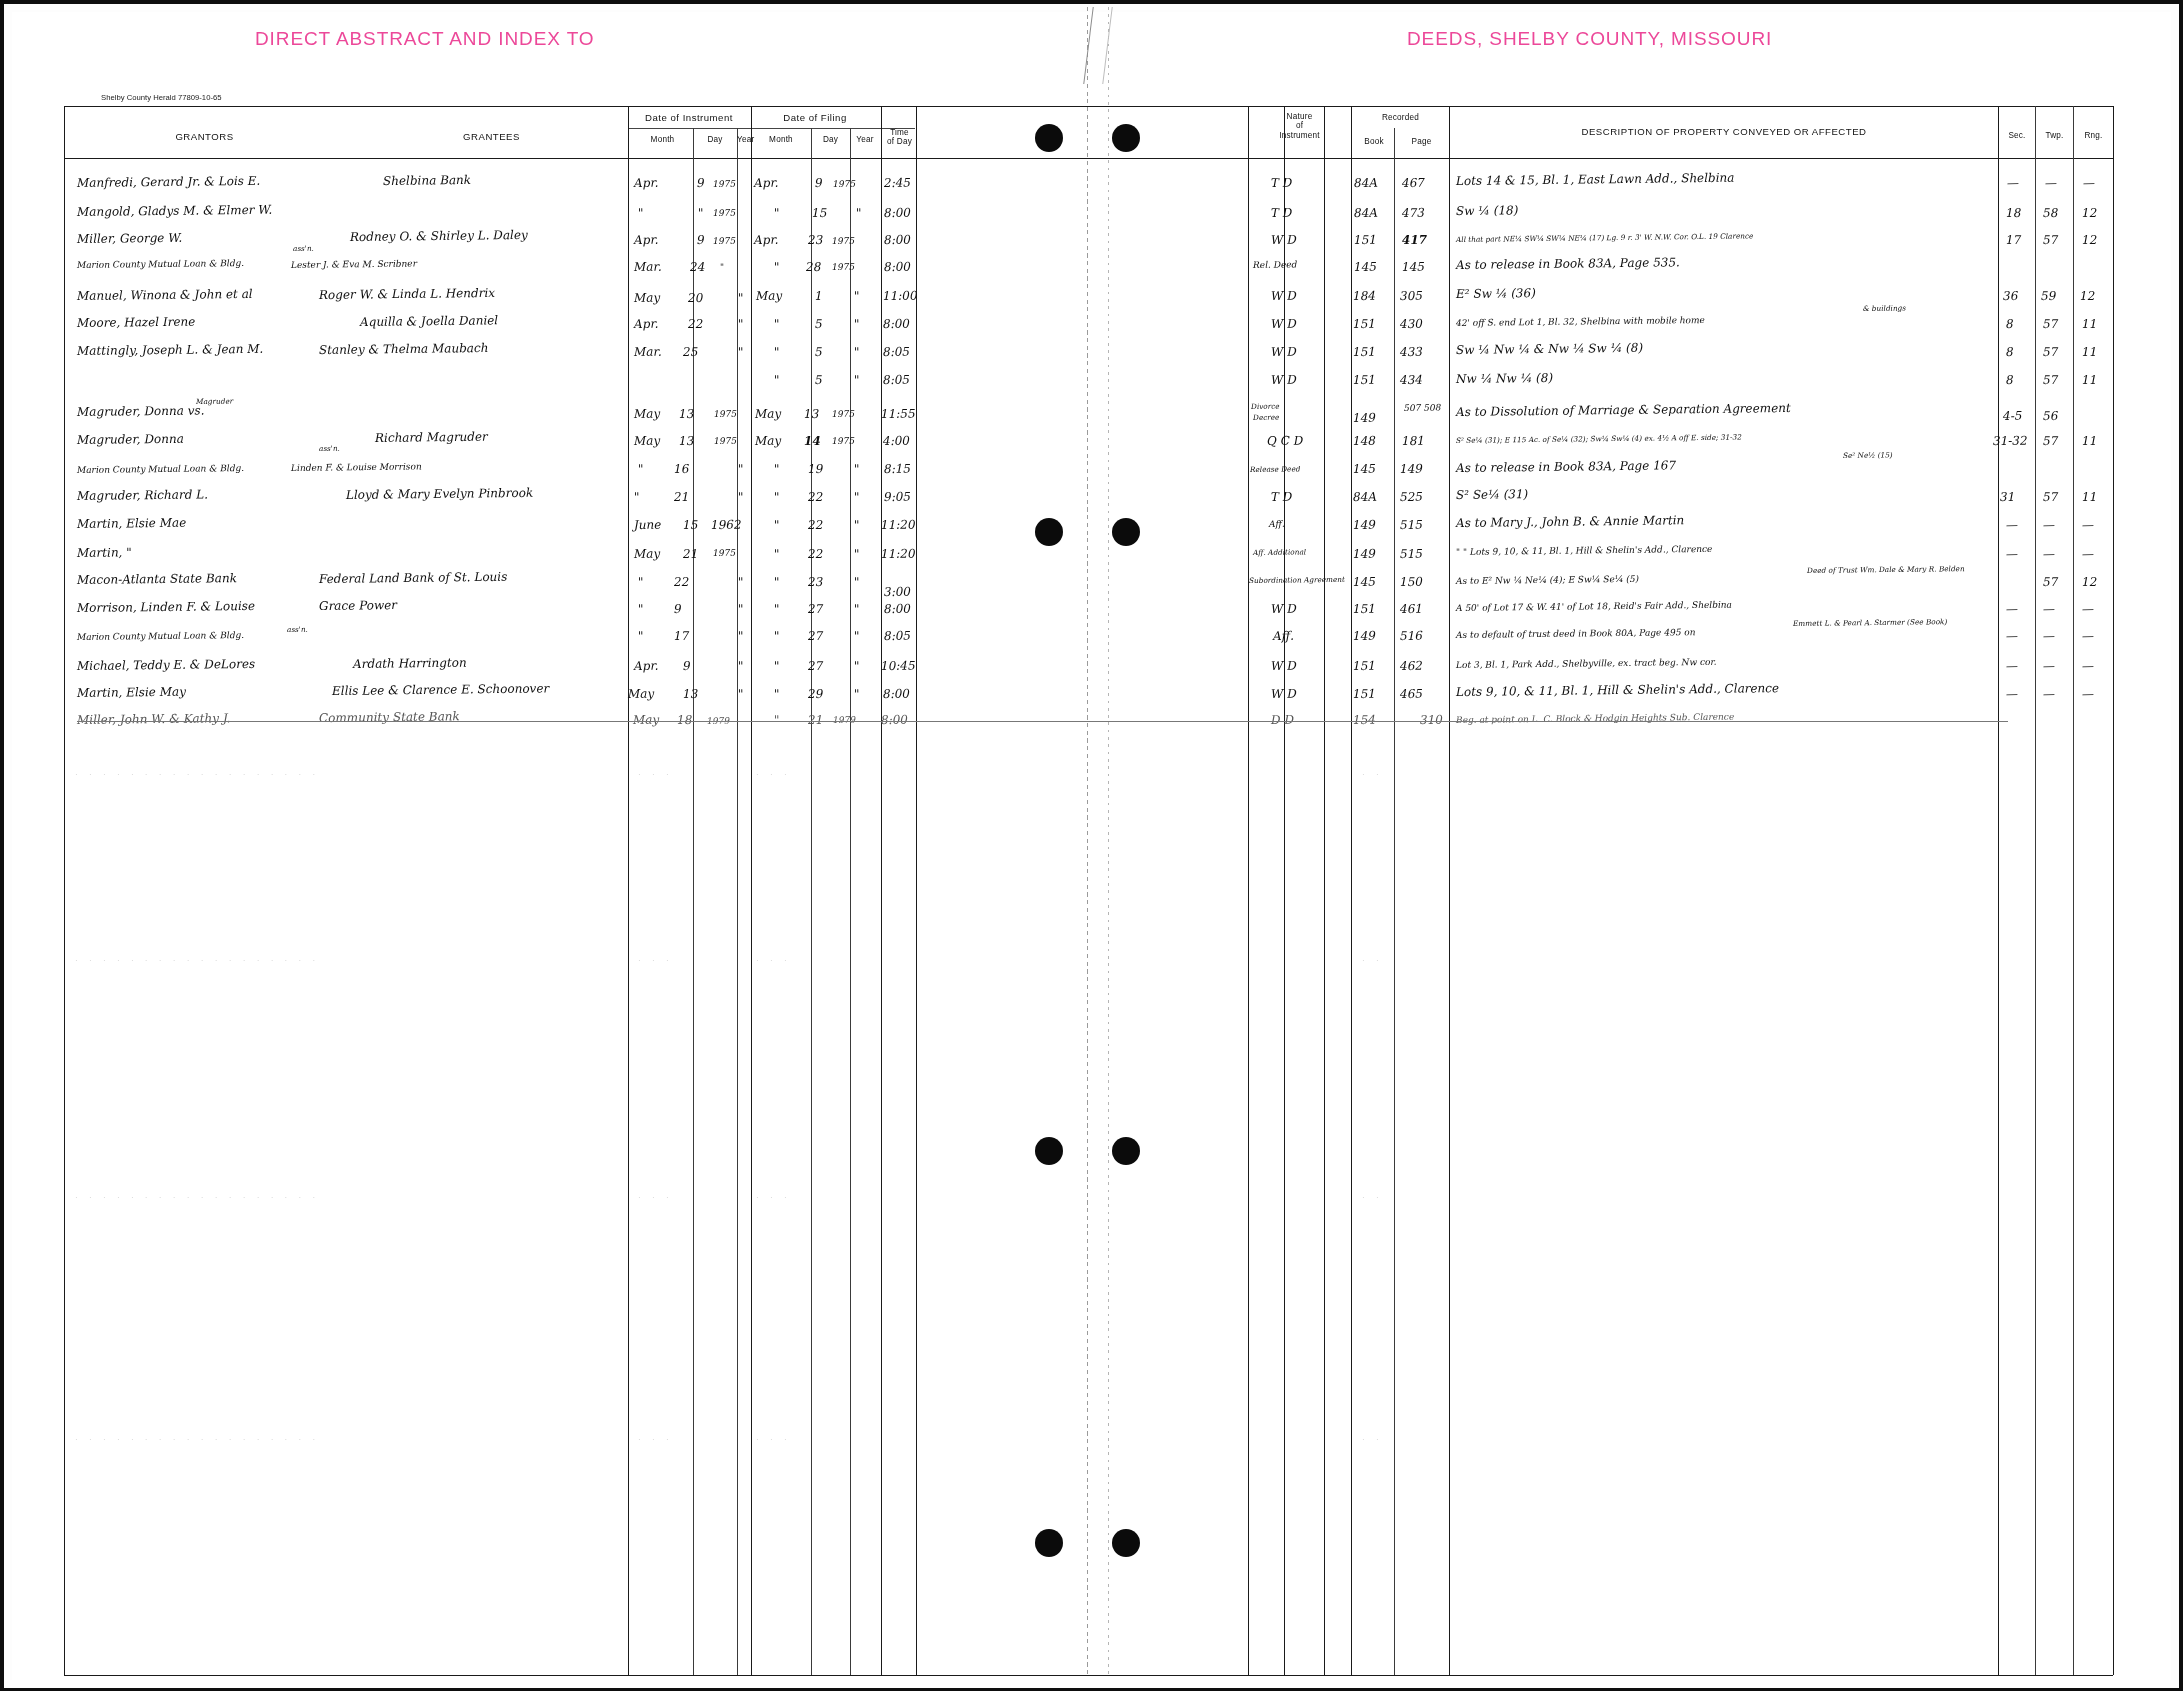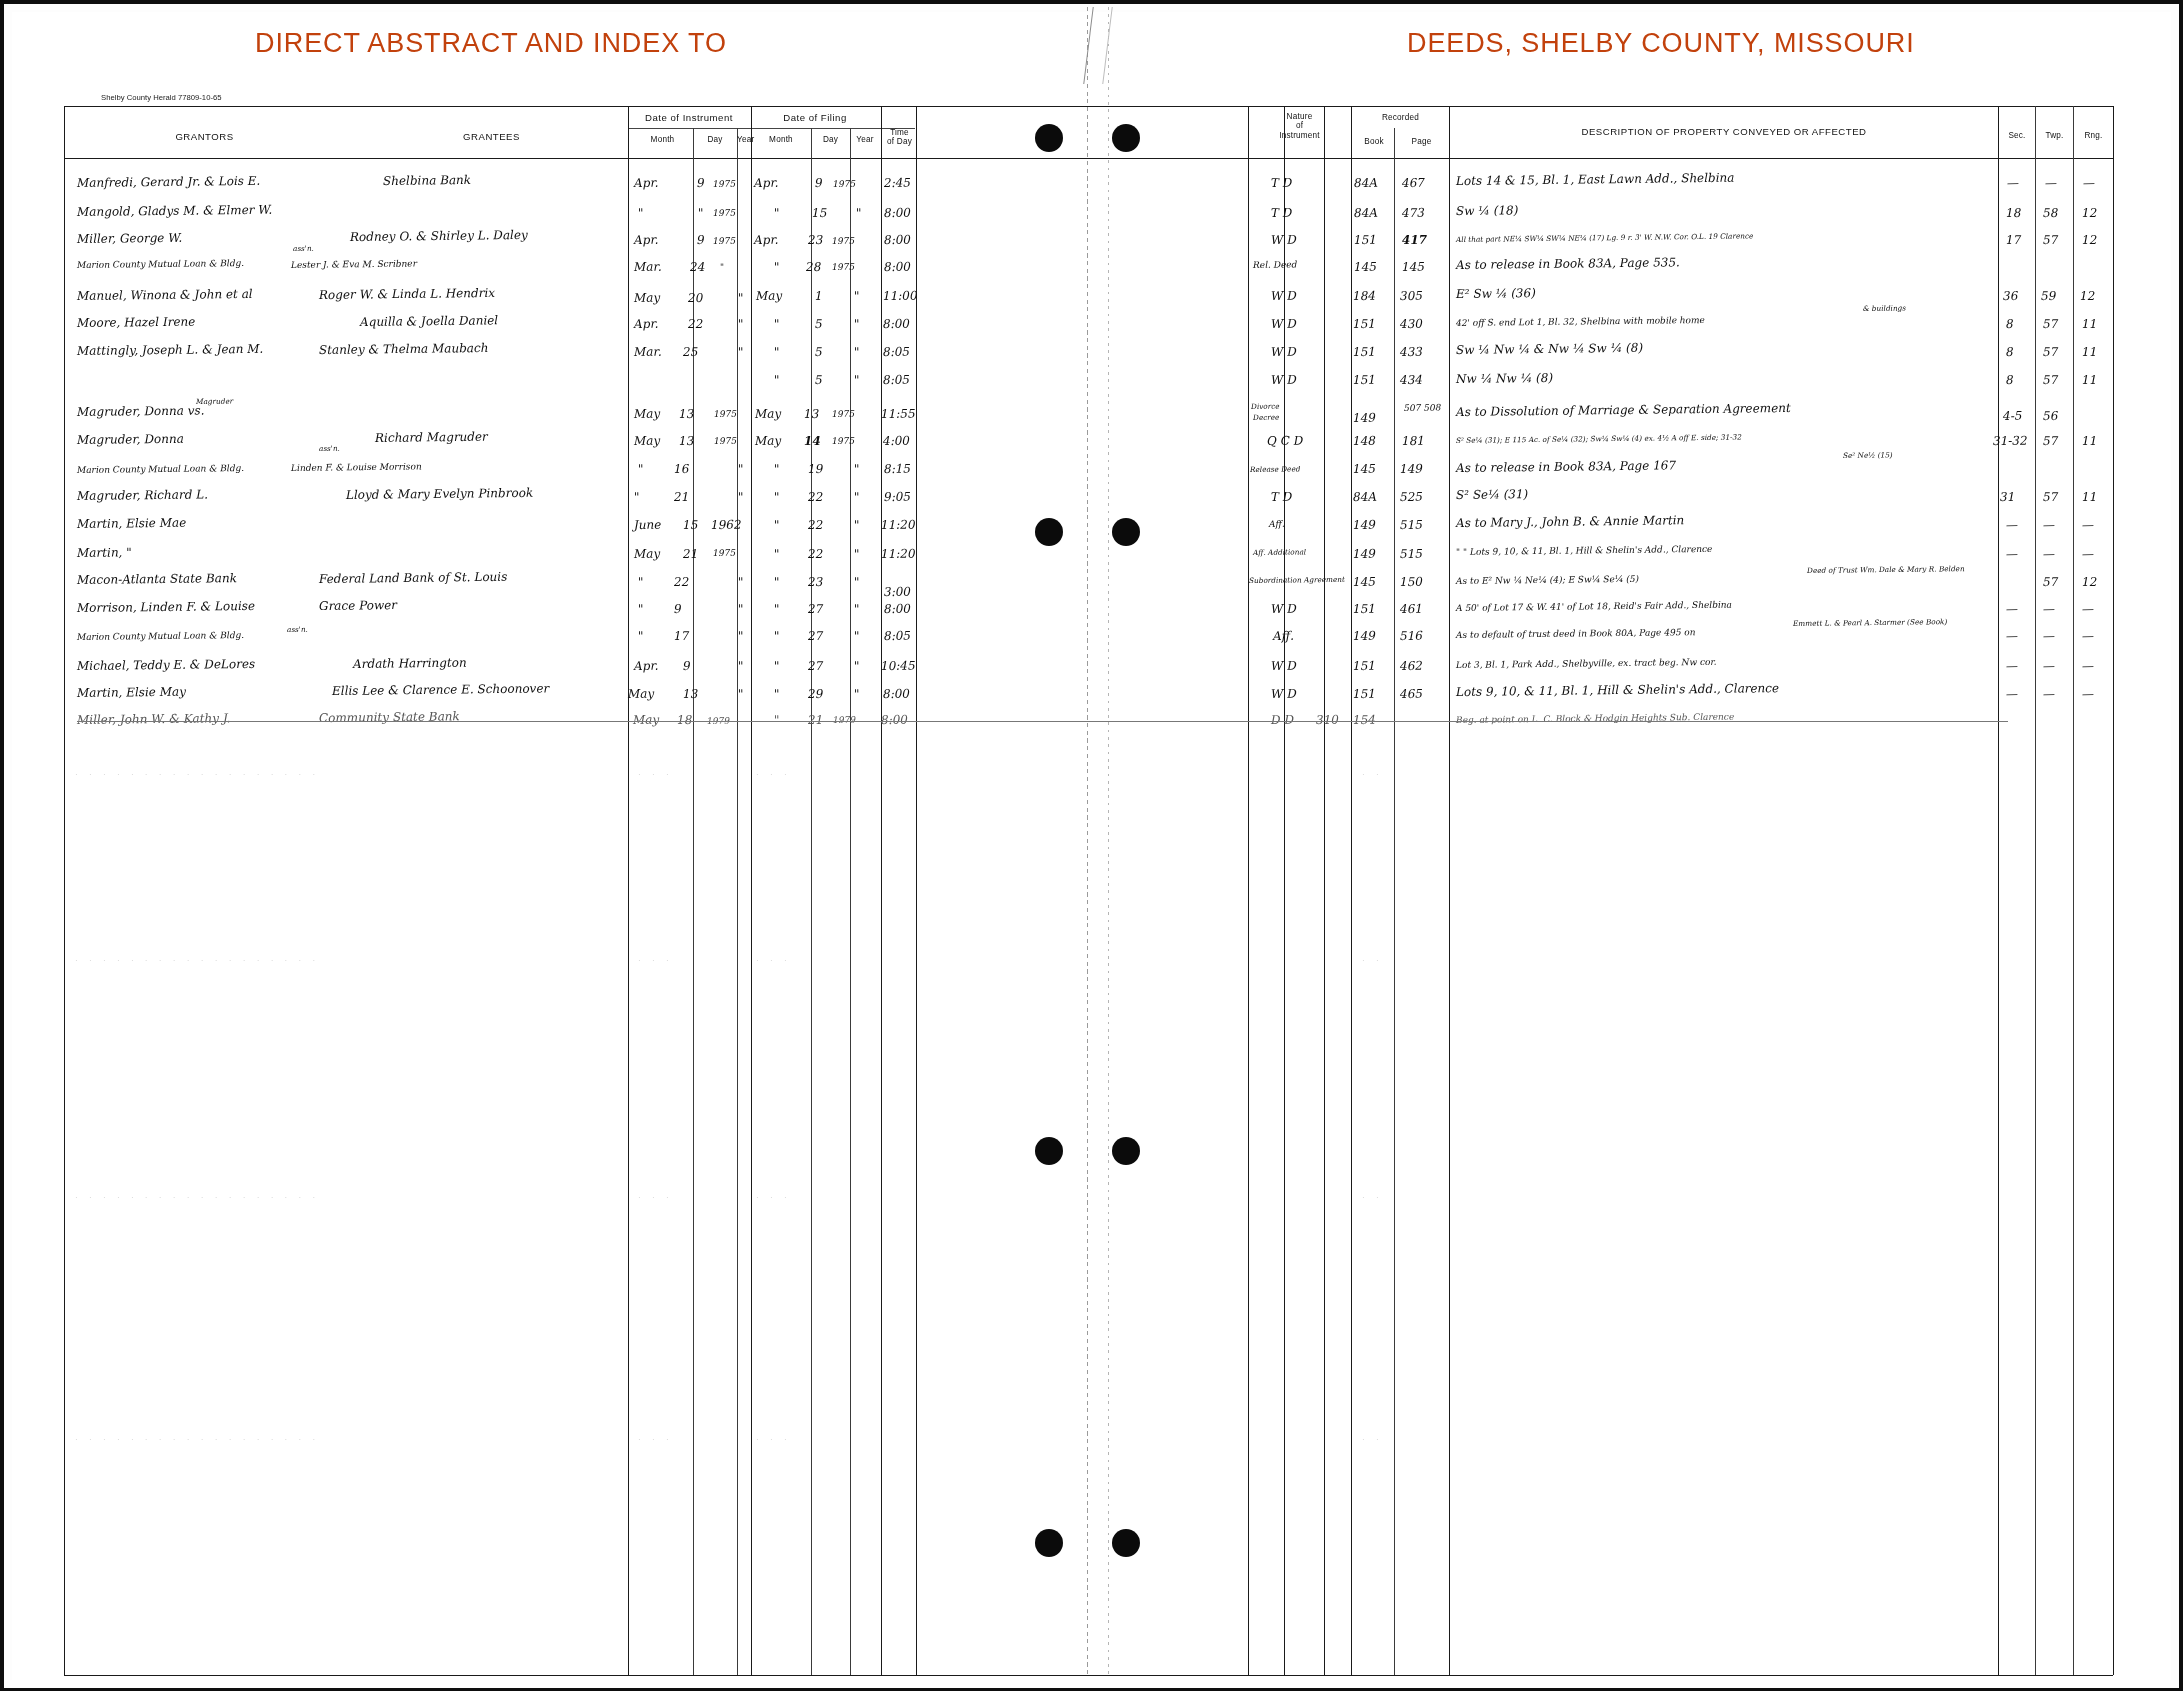--- a/index.html
+++ b/index.html
@@ -30,23 +30,23 @@
     left: 12px; top: 12px; right: 12px; bottom: 12px;
     background: #ffffff;
     box-sizing: border-box;
   }
 
   
   .hdr {
     position: absolute;
     top: 28px;
     font-family: "Liberation Sans", sans-serif;
-    font-size: 27px;
+    font-size: 19px;
     letter-spacing: 0.9px;
-    color: #c2410c;
+    color: #ec4899;
     white-space: nowrap;
   }
   .hdr-left  { left: 255px; }
   .hdr-right { left: 1407px; }
 
   .herald {
     position: absolute;
     left: 101px;
     top: 93px;
     font-family: "Liberation Sans", sans-serif;
@@ -542,21 +542,21 @@
   <div class="hw" style="left:319px; top:711px; color:#555;">Community State Bank</div>
   <div class="hw" style="left:633px; top:713px; color:#555;">May</div>
   <div class="hw" style="left:677px; top:713px; color:#555;">18</div>
   <div class="hw sm" style="left:707px; top:716px; color:#555;">1979</div>
   <div class="hw" style="left:774px; top:713px; color:#555;">"</div>
   <div class="hw" style="left:808px; top:713px; color:#555;">21</div>
   <div class="hw sm" style="left:833px; top:715px; color:#555;">1979</div>
   <div class="hw" style="left:881px; top:713px; color:#555;">8:00</div>
   <div class="hw" style="left:1271px; top:713px; color:#555;">D D</div>
   <div class="hw" style="left:1353px; top:713px; color:#555;">154</div>
-  <div class="hw" style="left:1316px; top:713px; color:#555;">310</div>
+  <div class="hw" style="left:1420px; top:713px; color:#555;">310</div>
   <div class="hw sm" style="left:1456px; top:715px; color:#555;">Beg. at point on L. C. Block &amp; Hodgin Heights Sub. Clarence</div>
   <div class="hrule thin" style="left:77px; top:721px; width:1931px; background:#777;"></div>
 
   <div class="dots" style="left:75px; top:770px;">· · · · · · · · · · · · · · · · · ·</div>
   <div class="dots" style="left:638px; top:770px;">· · ·</div>
   <div class="dots" style="left:756px; top:770px;">· · ·</div>
   <div class="dots" style="left:1362px; top:770px;">· ·</div>
   <div class="dots" style="left:75px; top:956px;">· · · · · · · · · · · · · · · · · ·</div>
   <div class="dots" style="left:638px; top:956px;">· · ·</div>
   <div class="dots" style="left:756px; top:956px;">· · ·</div>

